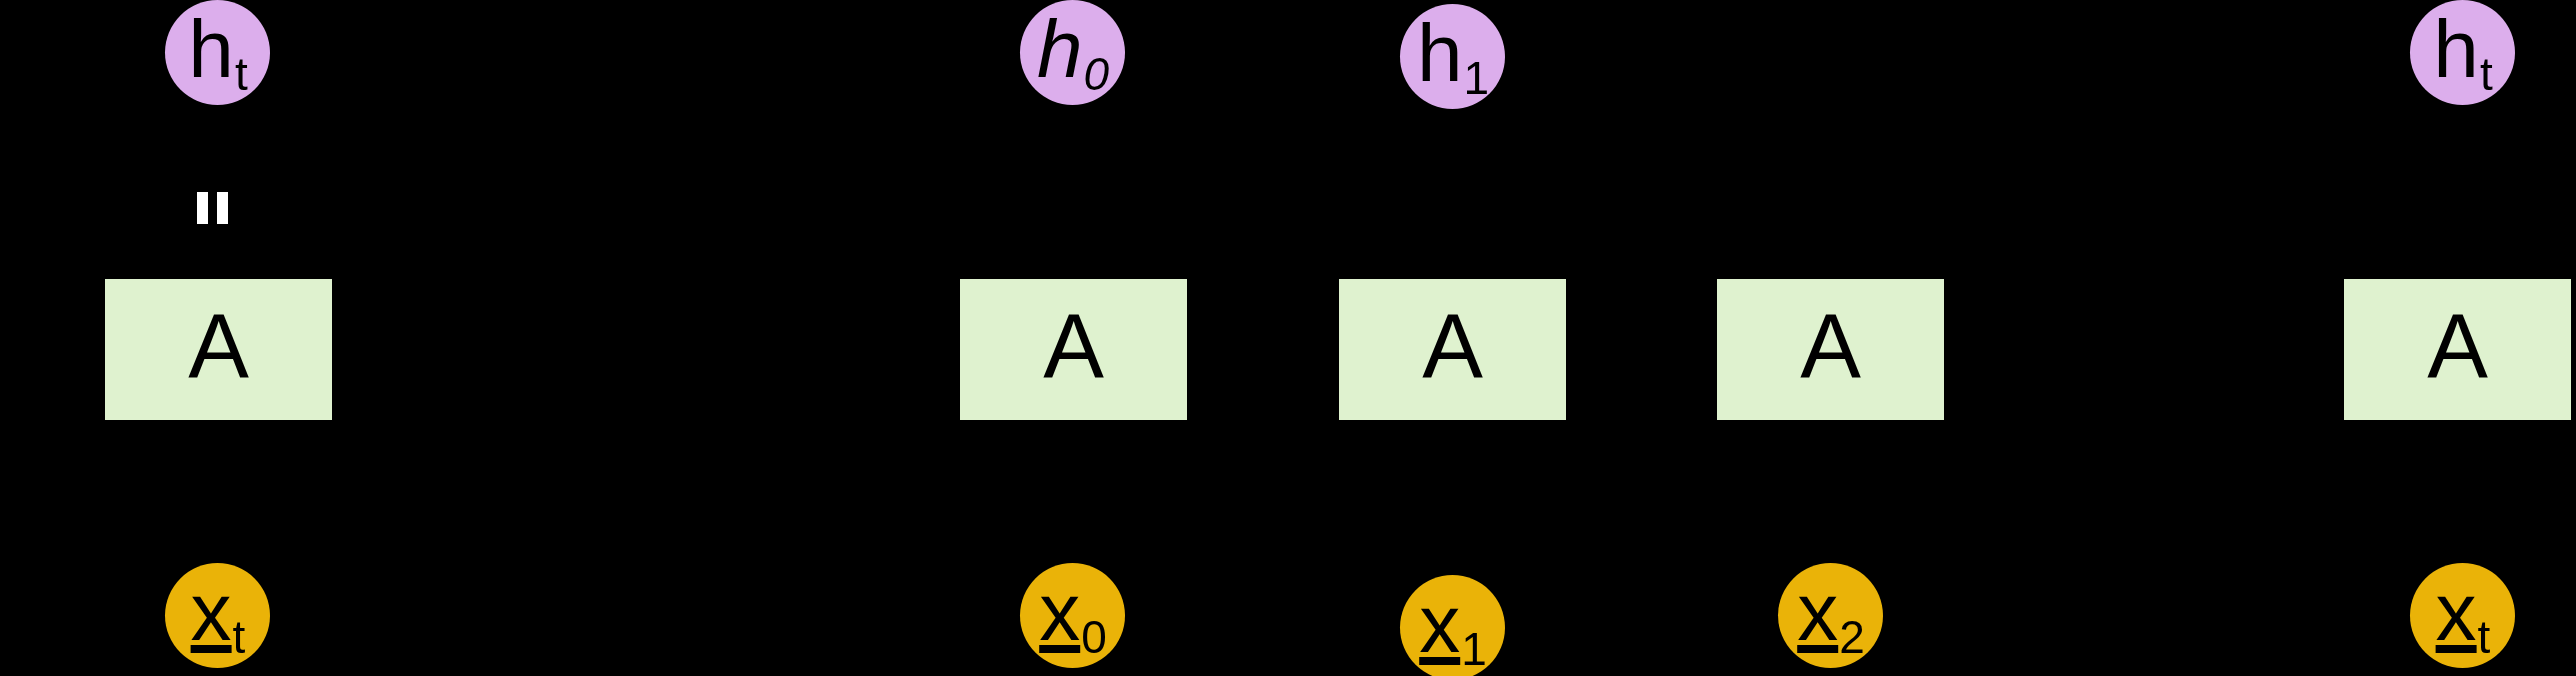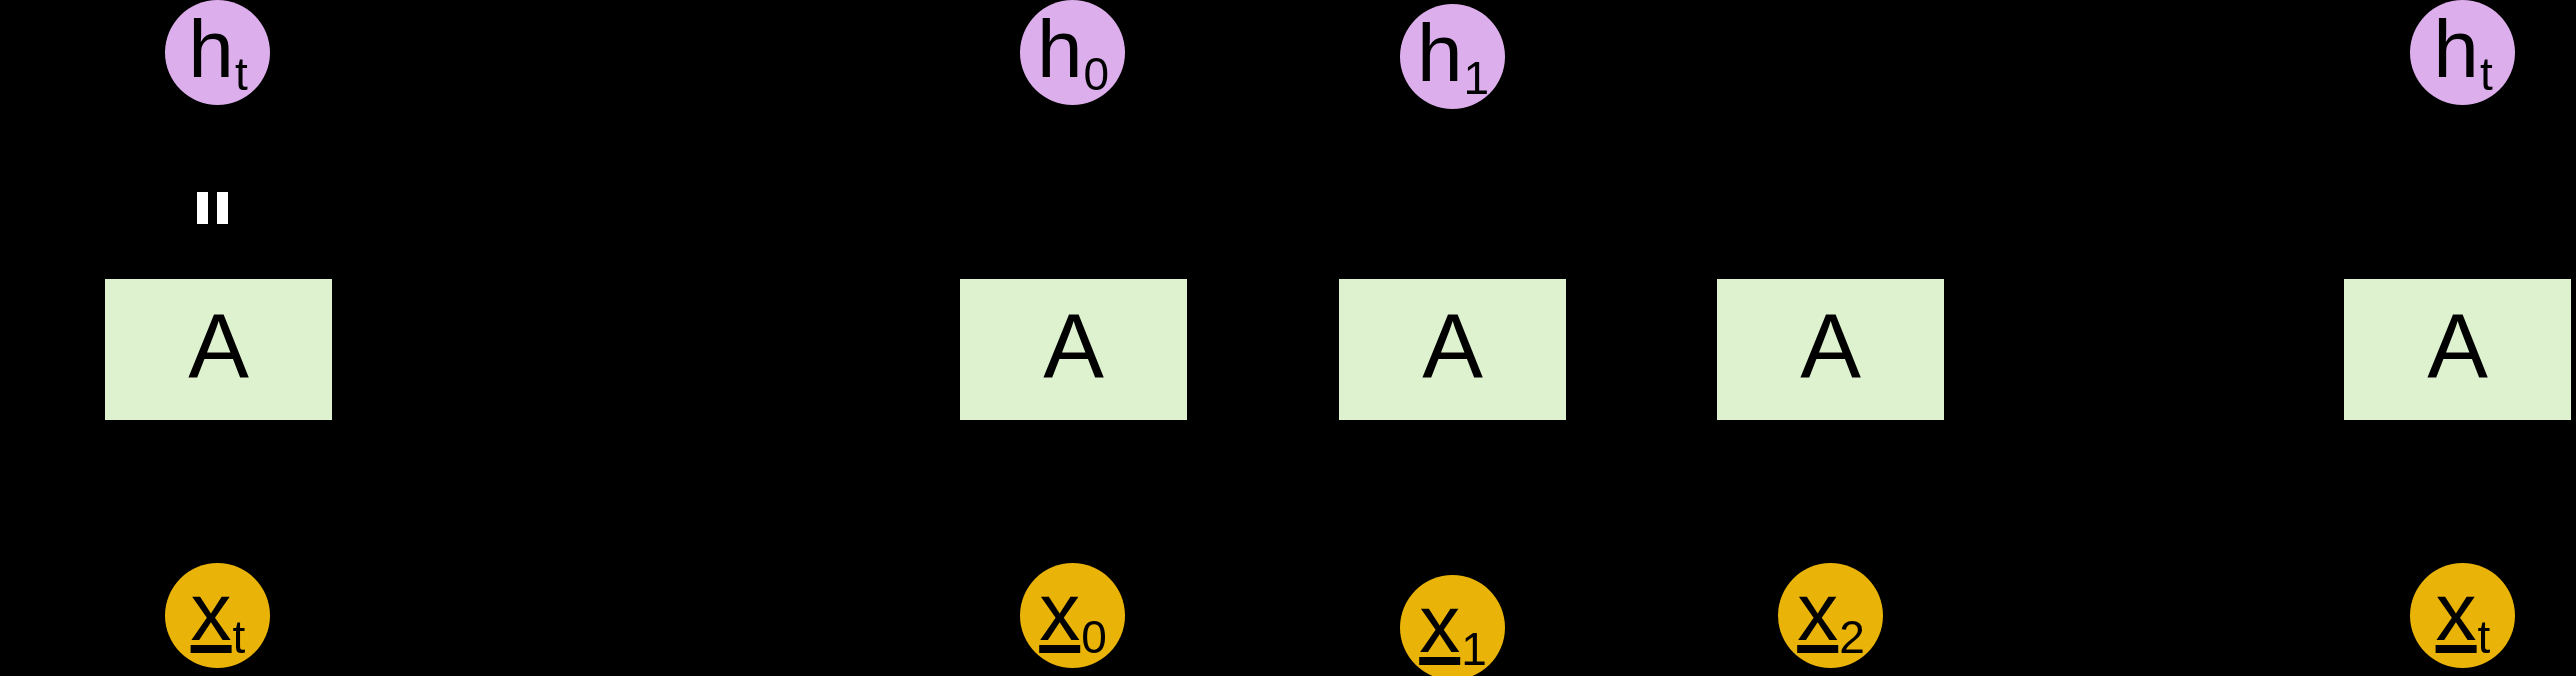--- a/index.html
+++ b/index.html
@@ -100,21 +100,21 @@
   </div>
 
   <div class="cell-box" style="left:105px; top:279px; width:227px; height:141px;">
     <span class="cell-label">A</span>
   </div>
 
   <div class="node-ellipse input-node" style="left:165px; top:563px; width:105px; height:105px;">
     <span class="glyph"><span>x</span><span class="sub">t</span></span>
   </div>
 
-  <div class="node-ellipse hidden-node" style="left:1020px; top:0px; width:105px; height:105px;">
+  <div class="node-ellipse hidden-node" style="left:1020px; top:0px; width:105px; height:105px;font-style:italic;">
     <span class="glyph"><span>h</span><span class="sub">0</span></span>
   </div>
 
   <div class="cell-box" style="left:960px; top:279px; width:227px; height:141px;">
     <span class="cell-label">A</span>
   </div>
 
   <div class="node-ellipse input-node" style="left:1020px; top:563px; width:105px; height:105px;">
     <span class="glyph"><span>x</span><span class="sub">0</span></span>
   </div>

